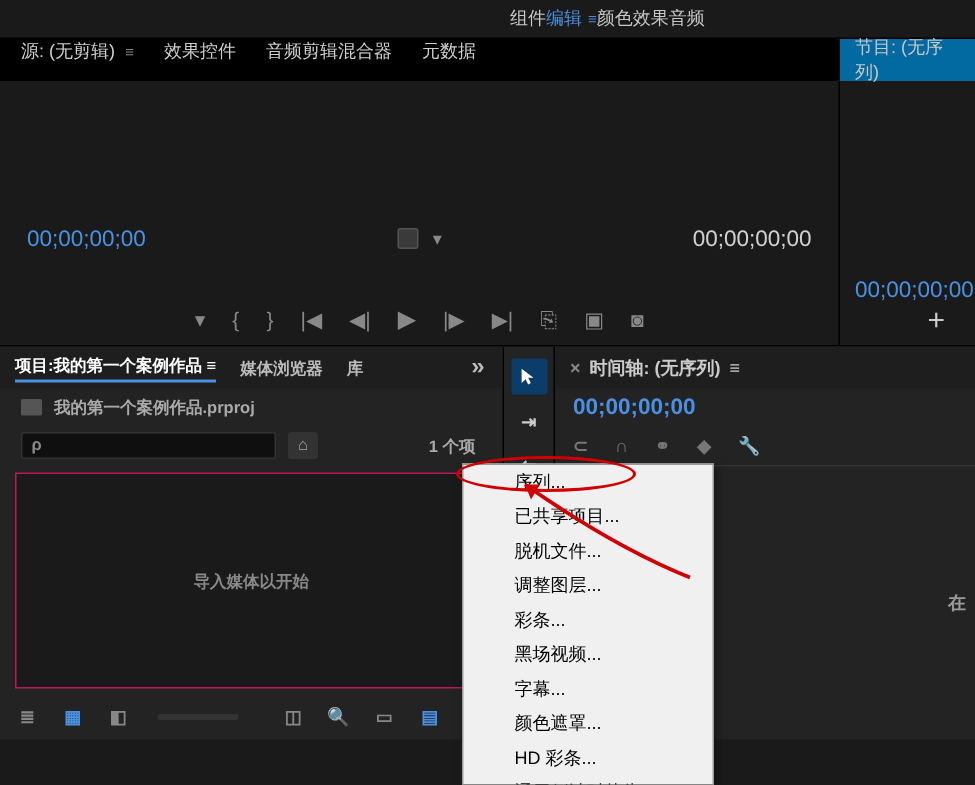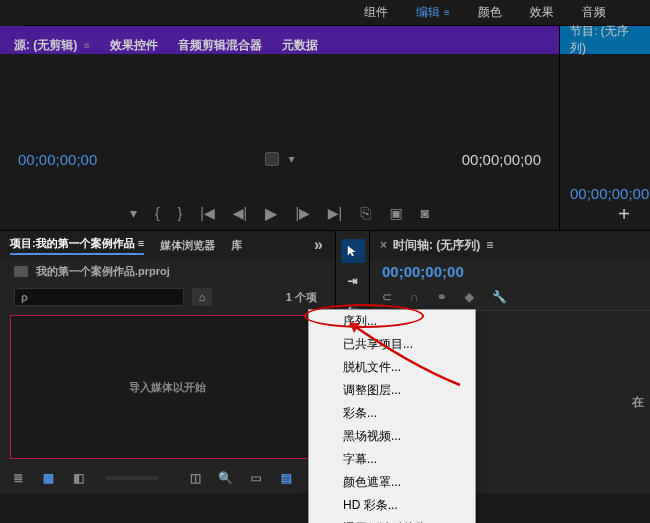--- a/index.html
+++ b/index.html
@@ -11,48 +11,45 @@
   width: 650px;
   height: 523px;
   overflow: hidden;
   position: relative;
 }
 .topbar {
   height: 26px;
   display: flex;
   align-items: center;
   padding-left: 340px;
-  gap: 28px;
   background: #1a1a1a;
   border-bottom: 1px solid #000;
-  margin-left: 24px;
 }
 .topbar .tab { color: #c8c8c8; cursor: pointer; }
 .topbar .tab.active { color: #4a90e2; }
 .topbar .eq { color: #4a90e2; font-size: 10px; margin-left: 4px; }
 
 .upper {
   display: flex;
   height: 205px;
   border-bottom: 1px solid #000;
 }
 .source-panel {
   width: 560px;
   border-right: 1px solid #000;
   display: flex;
   flex-direction: column;
 }
 .panel-header {
   height: 28px;
   display: flex;
-  align-items: flex-end;
+  align-items: flex-start;
   padding: 0 14px;
   gap: 20px;
-  background: #4c1d95;
-  font-weight: bold;
+  background: #000000;
 }
 .panel-header .title { color: #d0d0d0; }
 .panel-header .eq2 { color: #888; font-size: 10px; margin-left: 4px; }
 .source-body {
   flex: 1;
   position: relative;
 }
 .tc-left {
   position: absolute;
   left: 18px;

